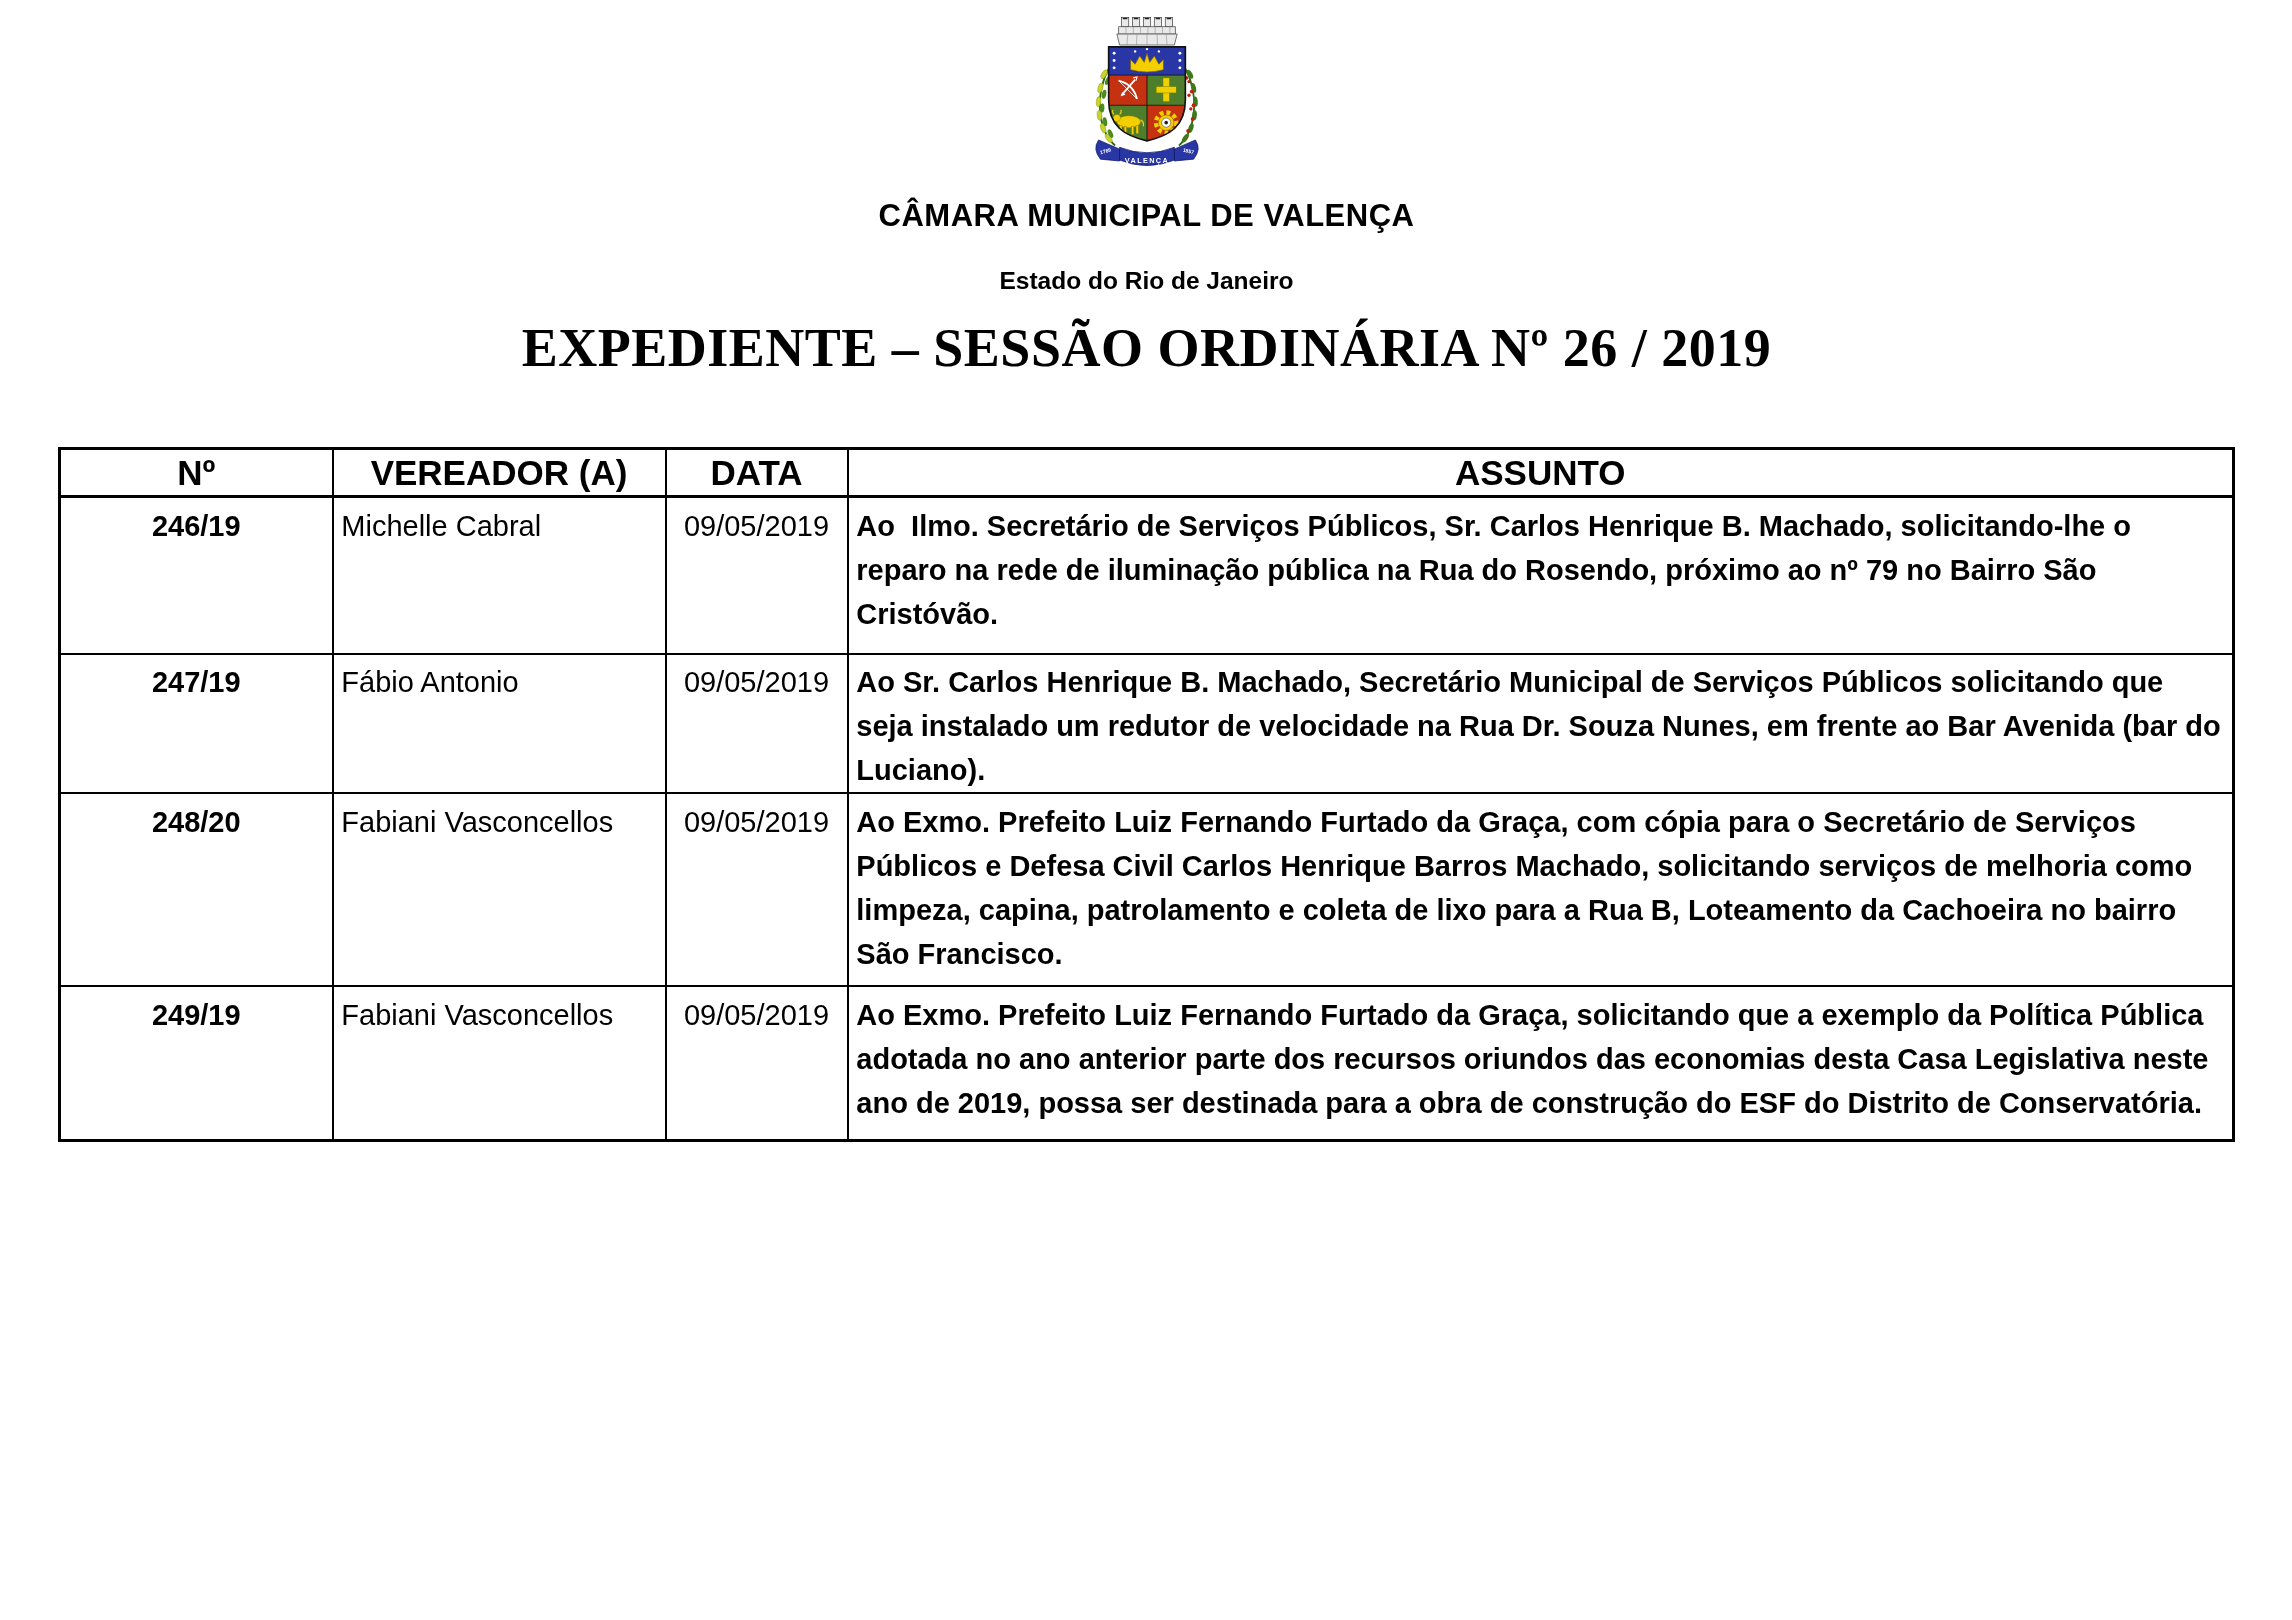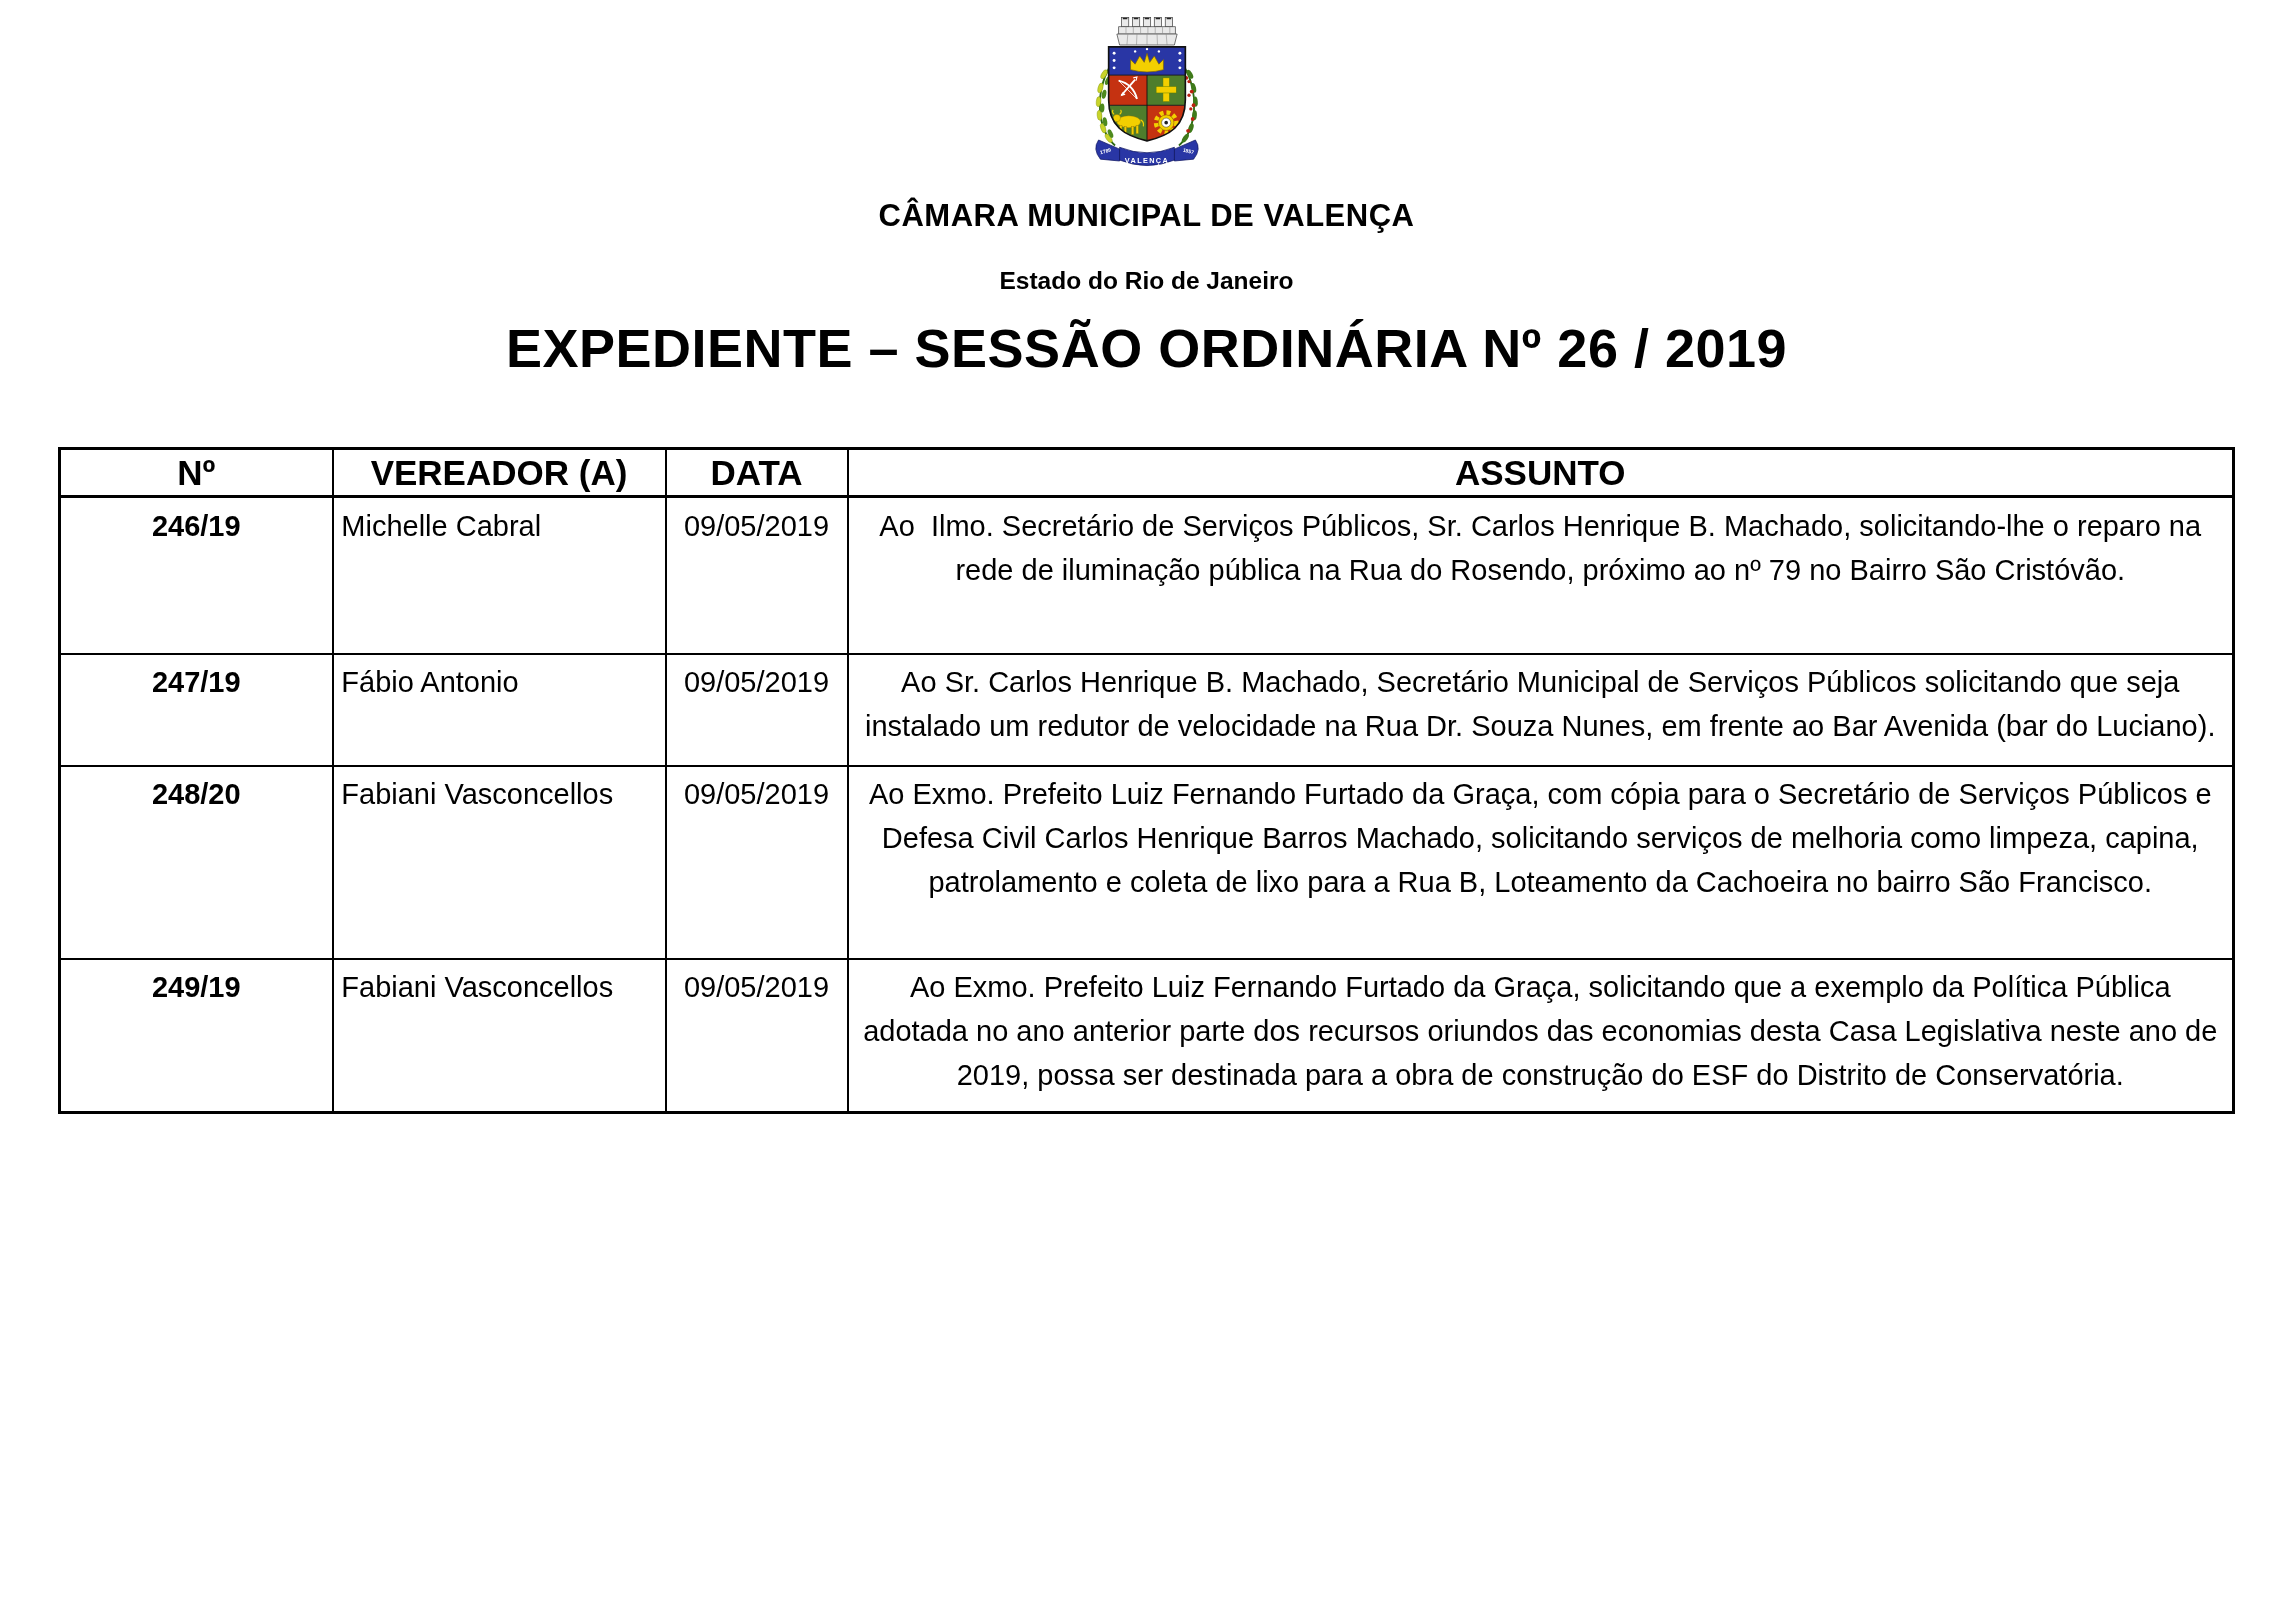--- a/index.html
+++ b/index.html
@@ -21,20 +21,21 @@
     letter-spacing:0.5px;
   }
   .state-name{
     position:absolute;top:267px;left:0;width:100%;
     text-align:center;font-size:24.5px;font-weight:bold;
   }
   .doc-title{
     position:absolute;top:317px;left:0;width:100%;
     text-align:center;font-size:54px;font-weight:bold;
     letter-spacing:0.5px;
+    font-family:Liberation Serif, serif;
   }
   .table-wrap{
     position:absolute;top:447px;left:58px;right:58px;
   }
   table.expediente{
     width:100%;
     border-collapse:collapse;
     table-layout:fixed;
     border:3.9px solid #000;
   }
@@ -55,21 +56,21 @@
   col.c-numero{width:273px;}
   col.c-vereador{width:333px;}
   col.c-data{width:182px;}
   tr.r1{height:157px;}
   tr.r2{height:112px;}
   tr.r3{height:193px;}
   tr.r4{height:154px;}
   td.cell-numero{font-weight:bold;text-align:center;padding-left:78px;}
   td.cell-vereador{text-align:left;padding-left:13.7px;margin-left:12px;}
   td.cell-data{text-align:center;}
-  td.cell-assunto{text-align:center;padding-left:13.7px;padding-right:15.7px;white-space:pre-wrap;}
+  td.cell-assunto{text-align:left;padding-left:13.7px;padding-right:15.7px;white-space:pre-wrap;font-weight:bold;}
 </style>
 </head>
 <body>
 
 <div class="page">
 
   <div class="crest">
     <svg width="137" height="161" viewBox="0 12 150 176" xmlns="http://www.w3.org/2000/svg">
 
       <g>

